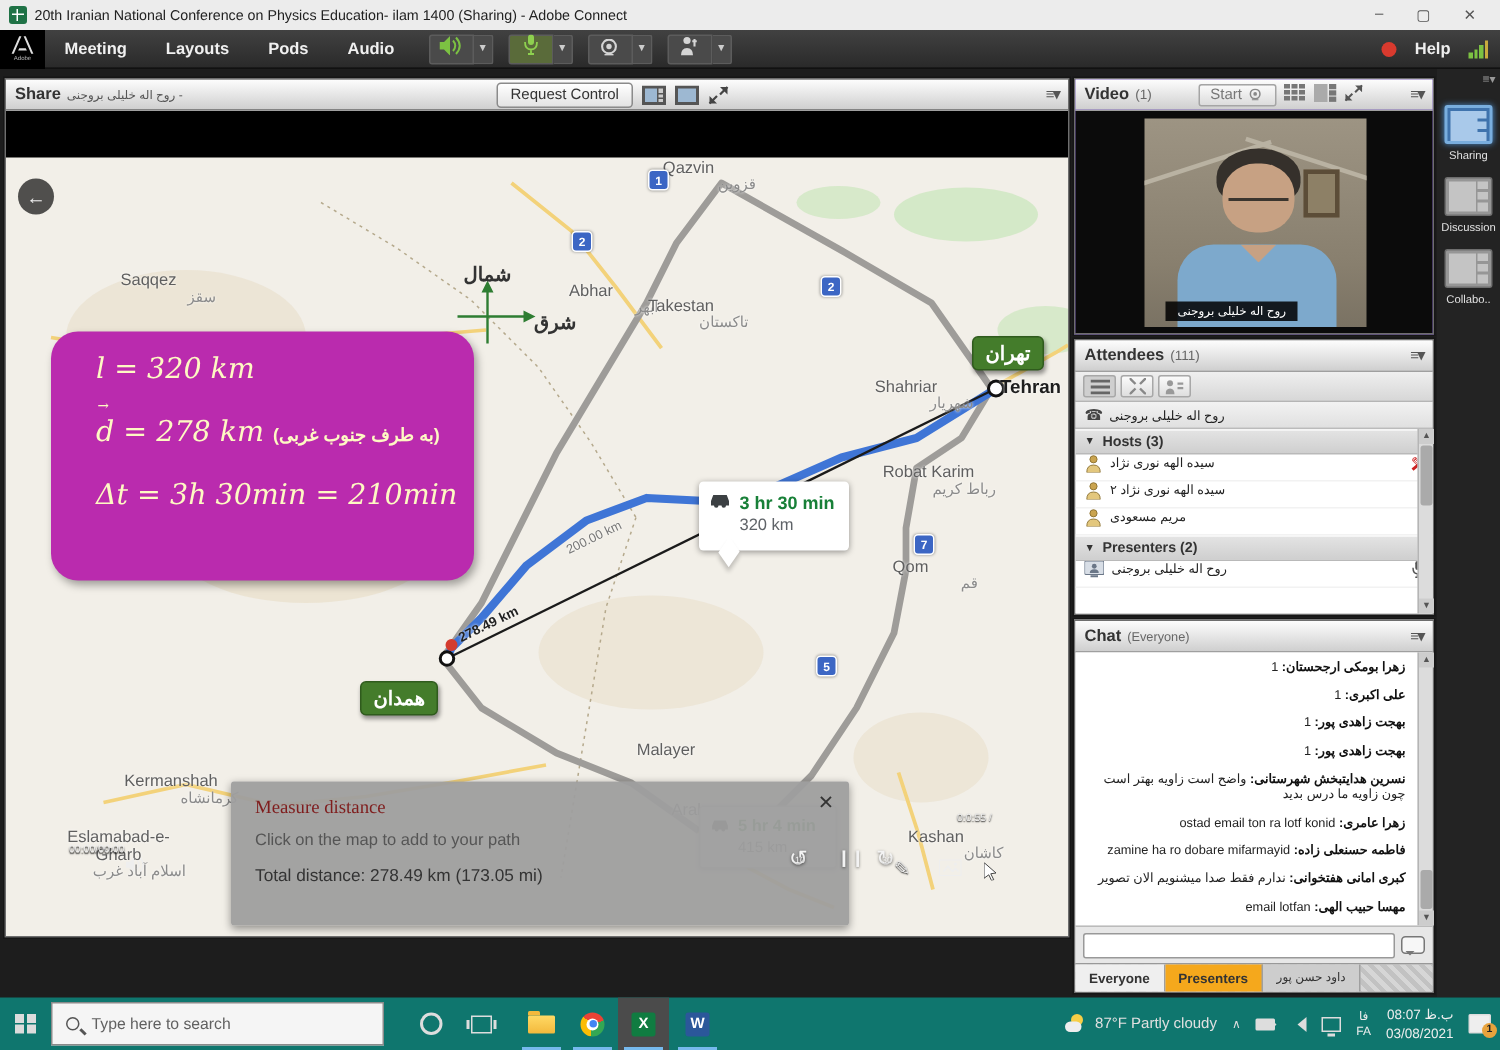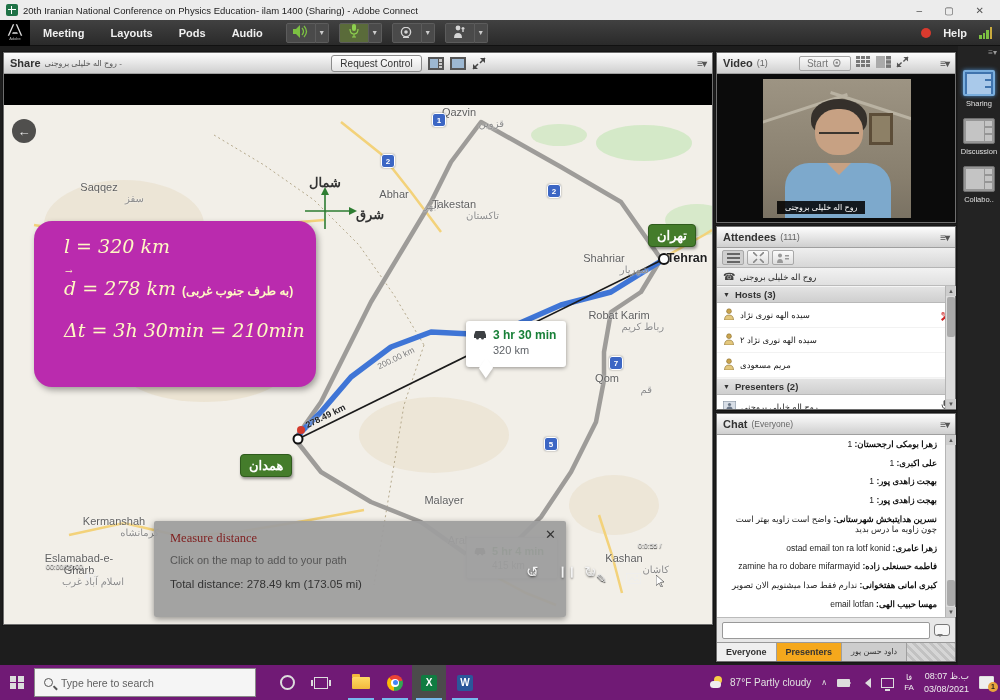--- a/index.html
+++ b/index.html
@@ -102,21 +102,21 @@
   .vid-name { position:absolute; left:14px; bottom:4px; background:rgba(0,0,0,.85); color:#fff; font-size:8px; padding:2px 8px; direction:rtl; }
 
   
   .att-pod { left:716px; top:226px; width:240px; height:184px; background:#e9e9e9; }
   .att-toolbar { position:absolute; top:21px; left:0; right:0; height:20px; background:linear-gradient(#efefef,#d7d7d7); border-bottom:1px solid #b5b5b5; display:flex; align-items:center; gap:3px; padding:0 5px; }
   .att-tb-btn { width:22px; height:15px; background:linear-gradient(#fbfbfb,#dedede); border:1px solid #a8a8a8; border-radius:2px; display:flex; align-items:center; justify-content:center; }
   .att-tb-btn.pressed { background:#cfcfcf; }
   .att-active { position:absolute; top:41px; left:0; right:0; height:18px; background:linear-gradient(#f2f2f2,#e0e0e0); border-bottom:1px solid #bbb; display:flex; align-items:center; gap:4px; padding:0 6px; font-size:8.5px; color:#222; }
   .att-list { position:absolute; top:59px; left:0; right:0; bottom:0; background:#fff; overflow:hidden; }
   .att-sec { height:17px; background:linear-gradient(#e3e3e3,#cfcfcf); border-bottom:1px solid #b9b9b9; border-top:1px solid #f5f5f5; display:flex; align-items:center; gap:5px; padding:0 6px; font-size:9.5px; font-weight:bold; color:#333; }
-  .att-row { height:18px; display:flex; align-items:center; gap:5px; padding:12px 6px; font-size:8.5px; color:#222; border-bottom:1px solid #f2f2f2; }
+  .att-row { height:18px; display:flex; gap:5px; padding:0 6px; font-size:8.5px; color:#222; border-bottom:1px solid #f2f2f2; }
   .att-row .nm { direction:rtl; }
   .att-row .rt { margin-left:auto; }
   .scrollbar { position:absolute; right:0; width:10px; background:#dcdcdc; border-left:1px solid #b5b5b5; }
   .sb-arrow { position:absolute; left:0; width:10px; height:10px; font-size:6px; color:#555; text-align:center; line-height:10px; background:#cdcdcd; }
   .sb-thumb { position:absolute; left:1px; width:8px; background:#aaa; border-radius:2px; }
   .noedit { position:relative; color:#c22; font-size:10px; }
   .noedit::after { content:""; position:absolute; left:-1px; top:5px; width:13px; height:1.5px; background:#c22; transform:rotate(-40deg); }
 
   
   .chat-pod { left:716px; top:413px; width:240px; height:249px; background:#fff; }
@@ -141,21 +141,21 @@
   .thumb .b1 { position:absolute; left:2px; top:2px; width:18px; height:20px; background:#c4c4c4; }
   .thumb .b2 { position:absolute; right:2px; top:2px; width:7px; height:5px; background:#c4c4c4; }
   .thumb .b3 { position:absolute; right:2px; top:9px; width:7px; height:5px; background:#c4c4c4; }
   .thumb .b4 { position:absolute; right:2px; top:16px; width:7px; height:6px; background:#c4c4c4; }
   .lay-item { margin-top:10px; }
   .lay-item.active .thumb { background:#3f73ad; border:2px solid #79aede; box-shadow:0 0 4px #4d8cc9; }
   .lay-item.active .thumb div { background:#a9c9ea; }
   .lay-label { text-align:center; color:#e0e0e0; font-size:7.5px; margin-top:3px; }
 
   
-  .taskbar { position:absolute; left:0; top:665px; width:1000px; height:35px; background:#701a75; display:flex; align-items:center; z-index:60; }
+  .taskbar { position:absolute; left:0; top:665px; width:1000px; height:35px; background:#0f766e; display:flex; align-items:center; z-index:60; }
   .start { width:30px; display:flex; align-items:center; justify-content:center; }
   .winlogo { width:14px; height:14px; display:grid; grid-template-columns:6px 6px; grid-template-rows:6px 6px; gap:1.5px; }
   .winlogo i { background:#dcdcdc; }
   .searchbox { width:222px; height:29px; background:#f5f5f5; border:1px solid #8a8a8a; display:flex; align-items:center; gap:8px; padding:0 9px; }
   .mag { width:9px; height:9px; border:1.5px solid #555; border-radius:50%; position:relative; }
   .mag::after { content:""; position:absolute; left:8px; top:8px; width:5px; height:1.5px; background:#555; transform:rotate(45deg); }
   .search-ph { font-size:10.5px; color:#616161; }
   .tb-ic { width:34px; height:35px; display:flex; align-items:center; justify-content:center; position:relative; }
   .tb-ic.lit { background:#4b4b4b; }
   .tb-ic .ul { position:absolute; bottom:0; left:4px; right:4px; height:2px; background:#76b9ed; }

